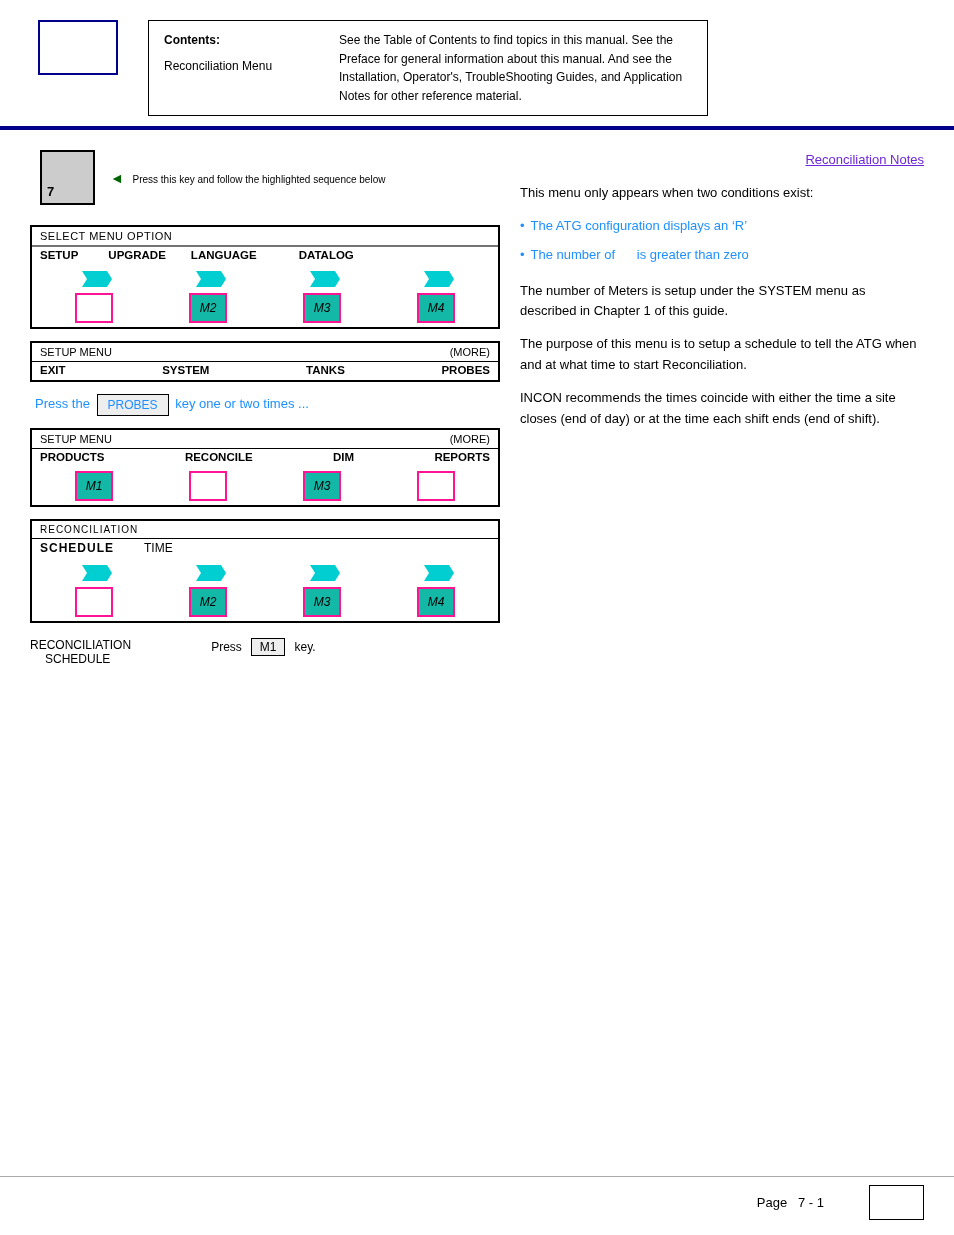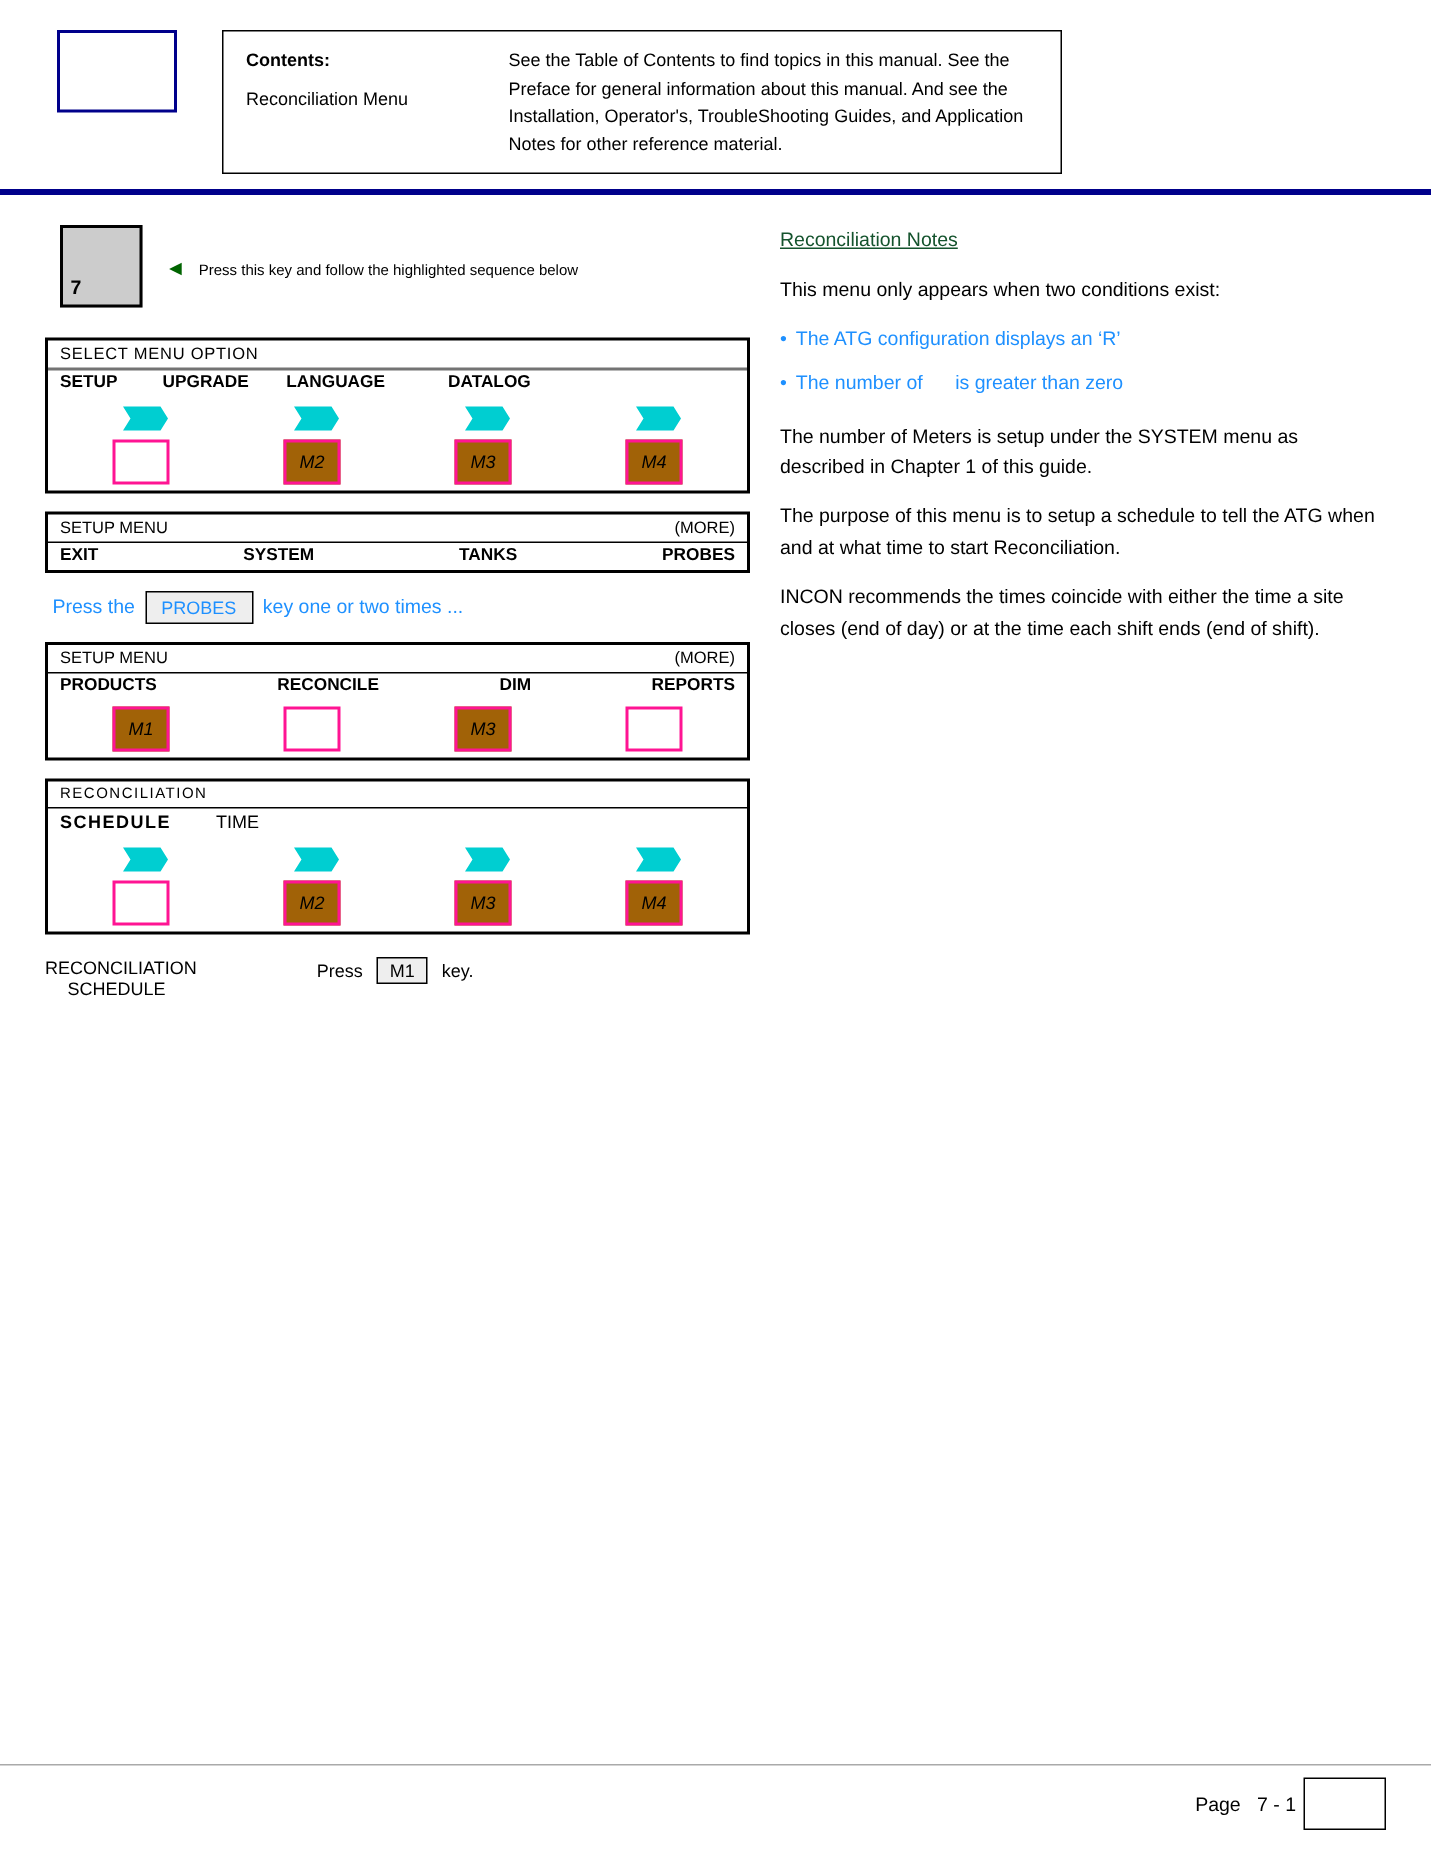--- a/index.html
+++ b/index.html
@@ -135,21 +135,21 @@
     
     .arrow-btn-row {
       display: flex;
       align-items: center;
       padding: 6px 8px;
       gap: 20px;
     }
 
     .m-btn {
       border: 2px solid #FF1493;
-      background: #a16207;
+      background: #14b8a6;
       width: 38px;
       height: 30px;
       display: flex;
       align-items: center;
       justify-content: center;
       font-style: italic;
       font-size: 12px;
       color: #000;
     }
     .m-btn-empty {
@@ -177,25 +177,26 @@
     }
 
     
     .recon-display {
       border: 2px solid #000;
       margin-bottom: 15px;
     }
 
     
     .recon-notes-link {
-      color: #14532d;
+      color: #6d28d9;
       text-decoration: underline;
       font-size: 13px;
       margin-bottom: 12px;
       display: block;
+      text-align: right;
     }
     .condition-bullet {
       color: #1E90FF;
       font-size: 13px;
       margin: 8px 0;
       display: flex;
       align-items: flex-start;
     }
     .bullet-dot {
       margin-right: 6px;
@@ -429,19 +430,19 @@
     <div class="normal-para">The number of Meters is setup under the SYSTEM menu as described in Chapter 1 of this guide.</div>
 
     <div class="normal-para">The purpose of this menu is to setup a schedule to tell the ATG when and at what time to start Reconciliation.</div>
 
     <div class="normal-para">INCON recommends the times coincide with either the time a site closes (end of day) or at the time each shift ends (end of shift).</div>
 
   </div>
 
 </div>
 
-<div style="position:absolute; bottom:15px; left:0; right:0; display:flex; justify-content:flex-end; align-items:center; padding: 8px 30px 0 30px; border-top: 1px solid #aaa;">
+<div style="position:absolute; bottom:15px; left:0; right:0; display:flex; justify-content:flex-end; align-items:center; padding: 8px 30px 0 30px; border-top: 1px solid #aaa; gap: 40px;">
   <span style="font-size:13px; margin-right:5px;">
     <span>Page</span>&nbsp;&nbsp;
     <span>7 - 1</span>
   </span>
   <div class="footer-box"></div>
 </div>
 
 </body></html>

